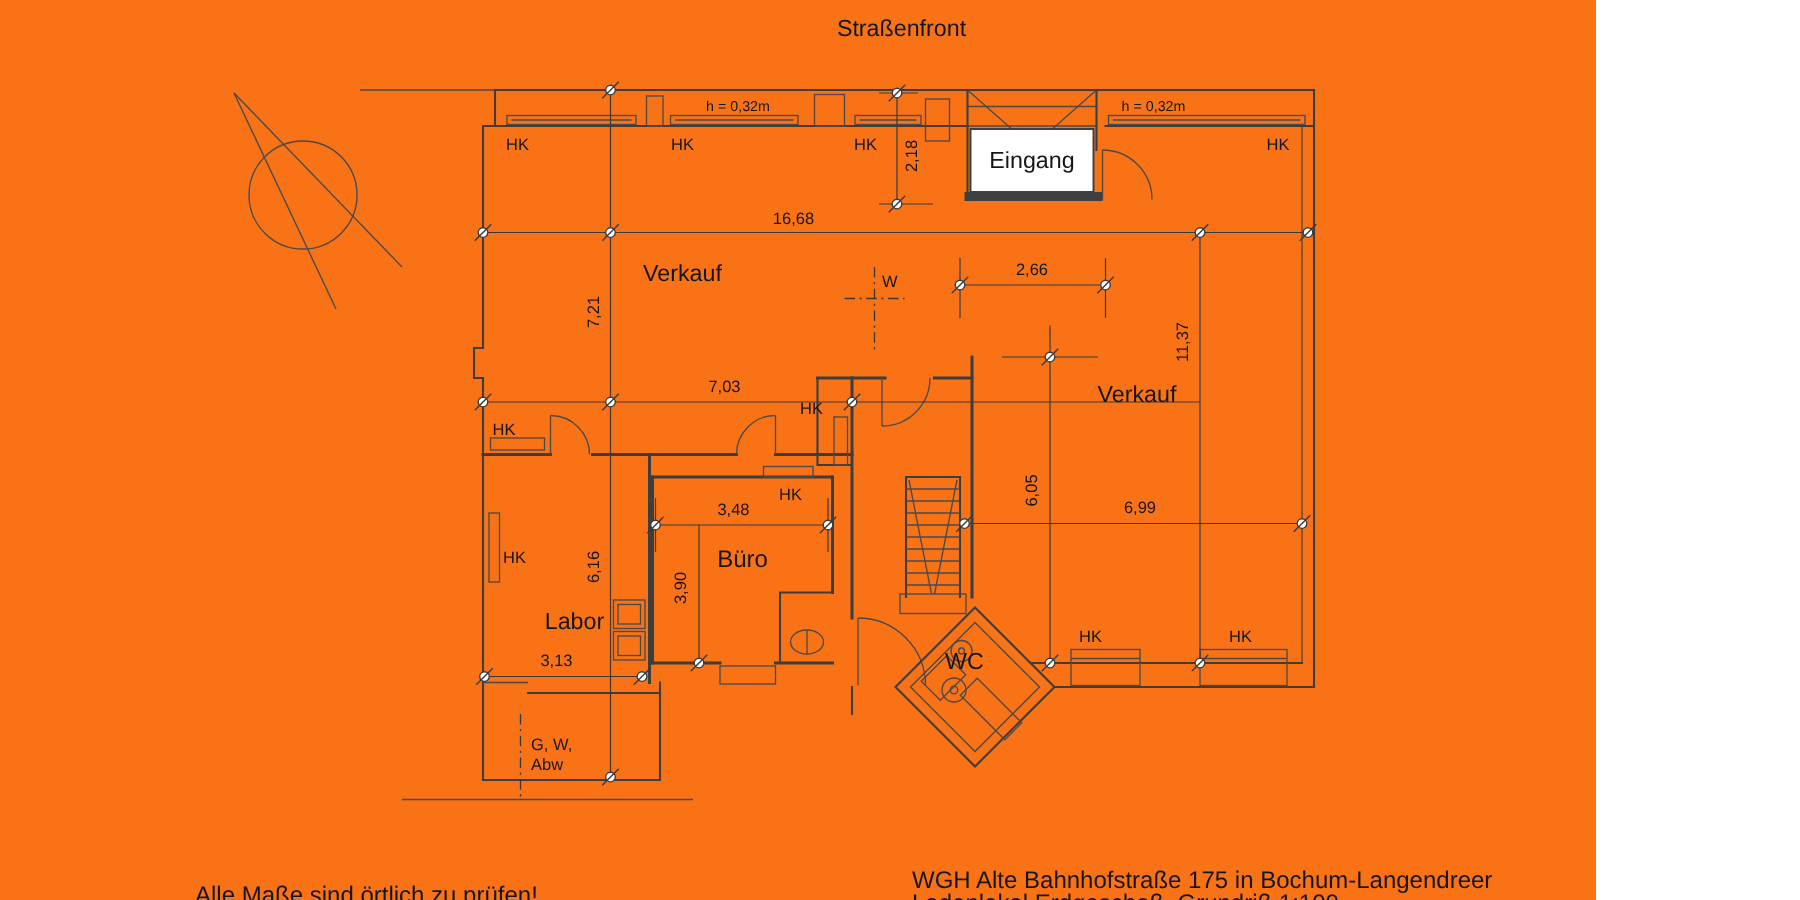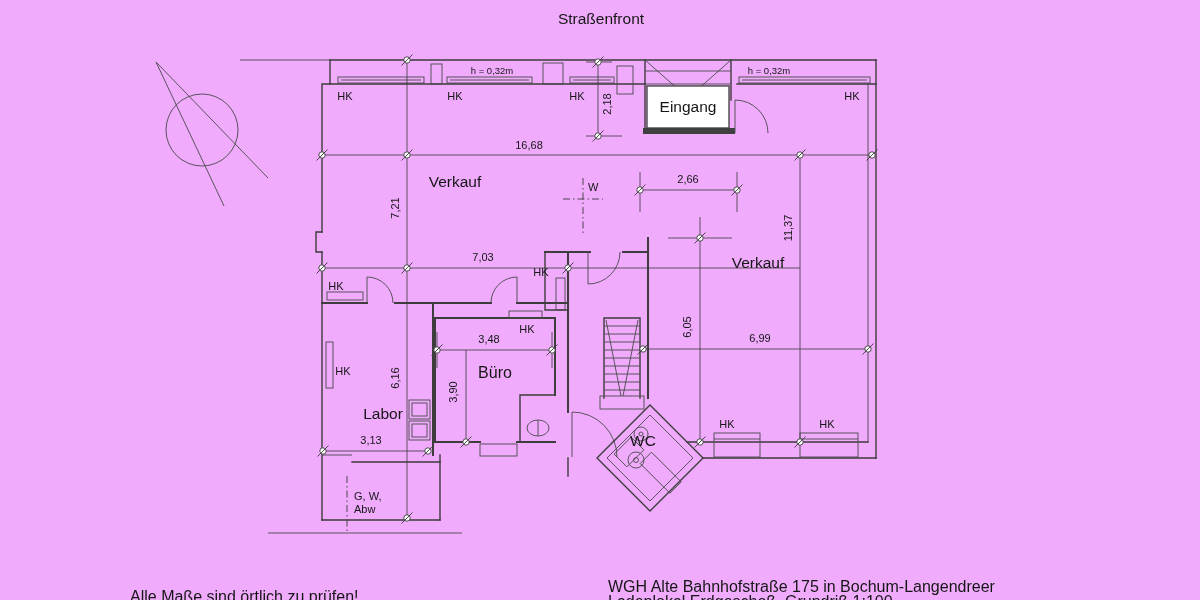--- a/index.html
+++ b/index.html
@@ -1,17 +1,17 @@
 <!DOCTYPE html>
 <html><head>
 <meta charset="utf-8">
 <style>
   html,body{margin:0;padding:0;background:#ffffff;}
   body{width:1200px;height:600px;overflow:hidden;font-family:"Liberation Sans",sans-serif;}
-  #stage{width:1200px;height:600px;position:relative;background:#f0abfc;text-align:right;}
+  #stage{width:1064px;height:600px;position:relative;background:#f97316;text-align:right;}
   svg{display:block;}
   text{fill:#161616;}
   .lbl-room{font-size:15.5px;}
   .lbl-room-lg{font-size:16px;}
   .lbl-dim{font-size:11px;}
   .lbl-hk{font-size:11px;}
   .lbl-small{font-size:9.5px;}
   .lbl-title{font-size:15.5px;}
   .lbl-caption{font-size:16px;}
   .w-main{stroke:#3d3d3d;stroke-width:2;fill:none;stroke-linecap:square;}

